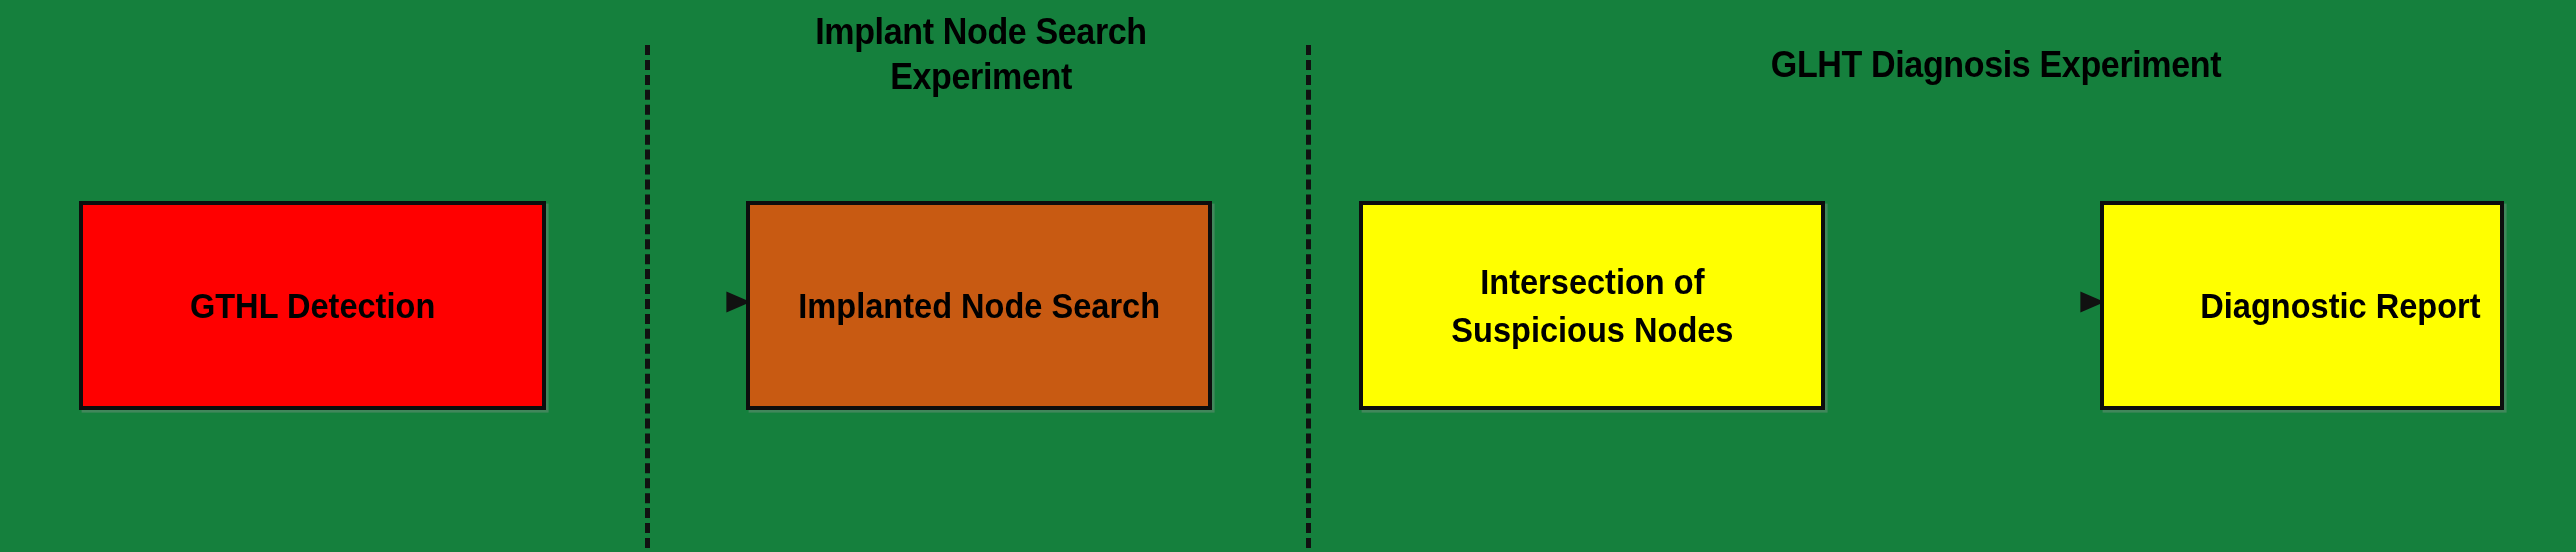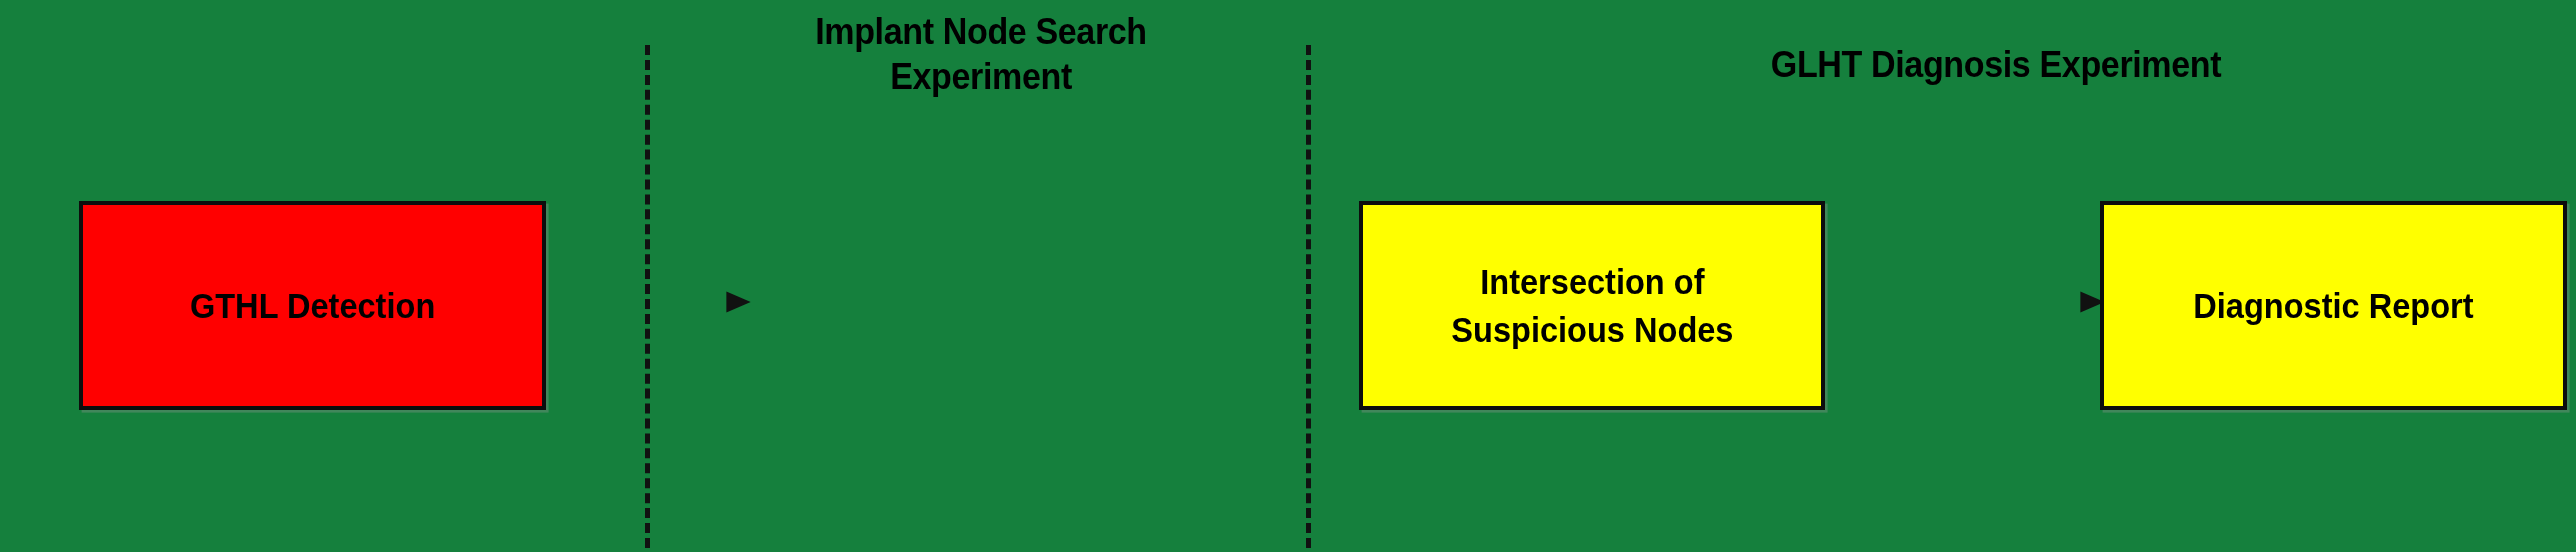--- a/index.html
+++ b/index.html
@@ -91,22 +91,23 @@
     width: 466px;
     background: #c85a12;
   }
   #node-intersection-suspicious {
     left: 1359px;
     width: 466px;
     background: #ffff00;
   }
   #node-diagnostic-report {
     left: 2100px;
-    width: 467px;
+    width: 404px;
     background: #ffff00;
+    justify-content: flex-end;
   }
 
   
   .arrow {
     position: absolute;
     top: 289px;
     height: 26px;
   }
   .arrow svg { display: block; }
   #arrow-1 { left: 499px; width: 252px; }
@@ -137,20 +138,23 @@
         <linearGradient id="ag1" x1="0" y1="0" x2="1" y2="0">
           <stop offset="0%" stop-color="#9a9a9a"></stop>
           <stop offset="100%" stop-color="#2b2b2b"></stop>
         </linearGradient>
       </defs>
       <line x1="0" y1="15" x2="268" y2="15" stroke="url(#ag1)" stroke-width="6"></line>
       <polygon points="262,3 290,15 262,27" fill="#111111"></polygon>
     </svg>
   </div>
 
+  <div class="node-box" id="node-implanted-node-search">
+    <span class="node-label">Implanted Node Search</span>
+  </div>
 
   <div class="arrow" id="arrow-2">
     <svg width="211" height="26" viewBox="0 0 243 30" xmlns="http://www.w3.org/2000/svg">
       <defs>
         <linearGradient id="ag2" x1="0" y1="0" x2="1" y2="0">
           <stop offset="0%" stop-color="#8f8f8f"></stop>
           <stop offset="100%" stop-color="#2b2b2b"></stop>
         </linearGradient>
       </defs>
       <line x1="0" y1="15" x2="221" y2="15" stroke="url(#ag2)" stroke-width="6"></line>

